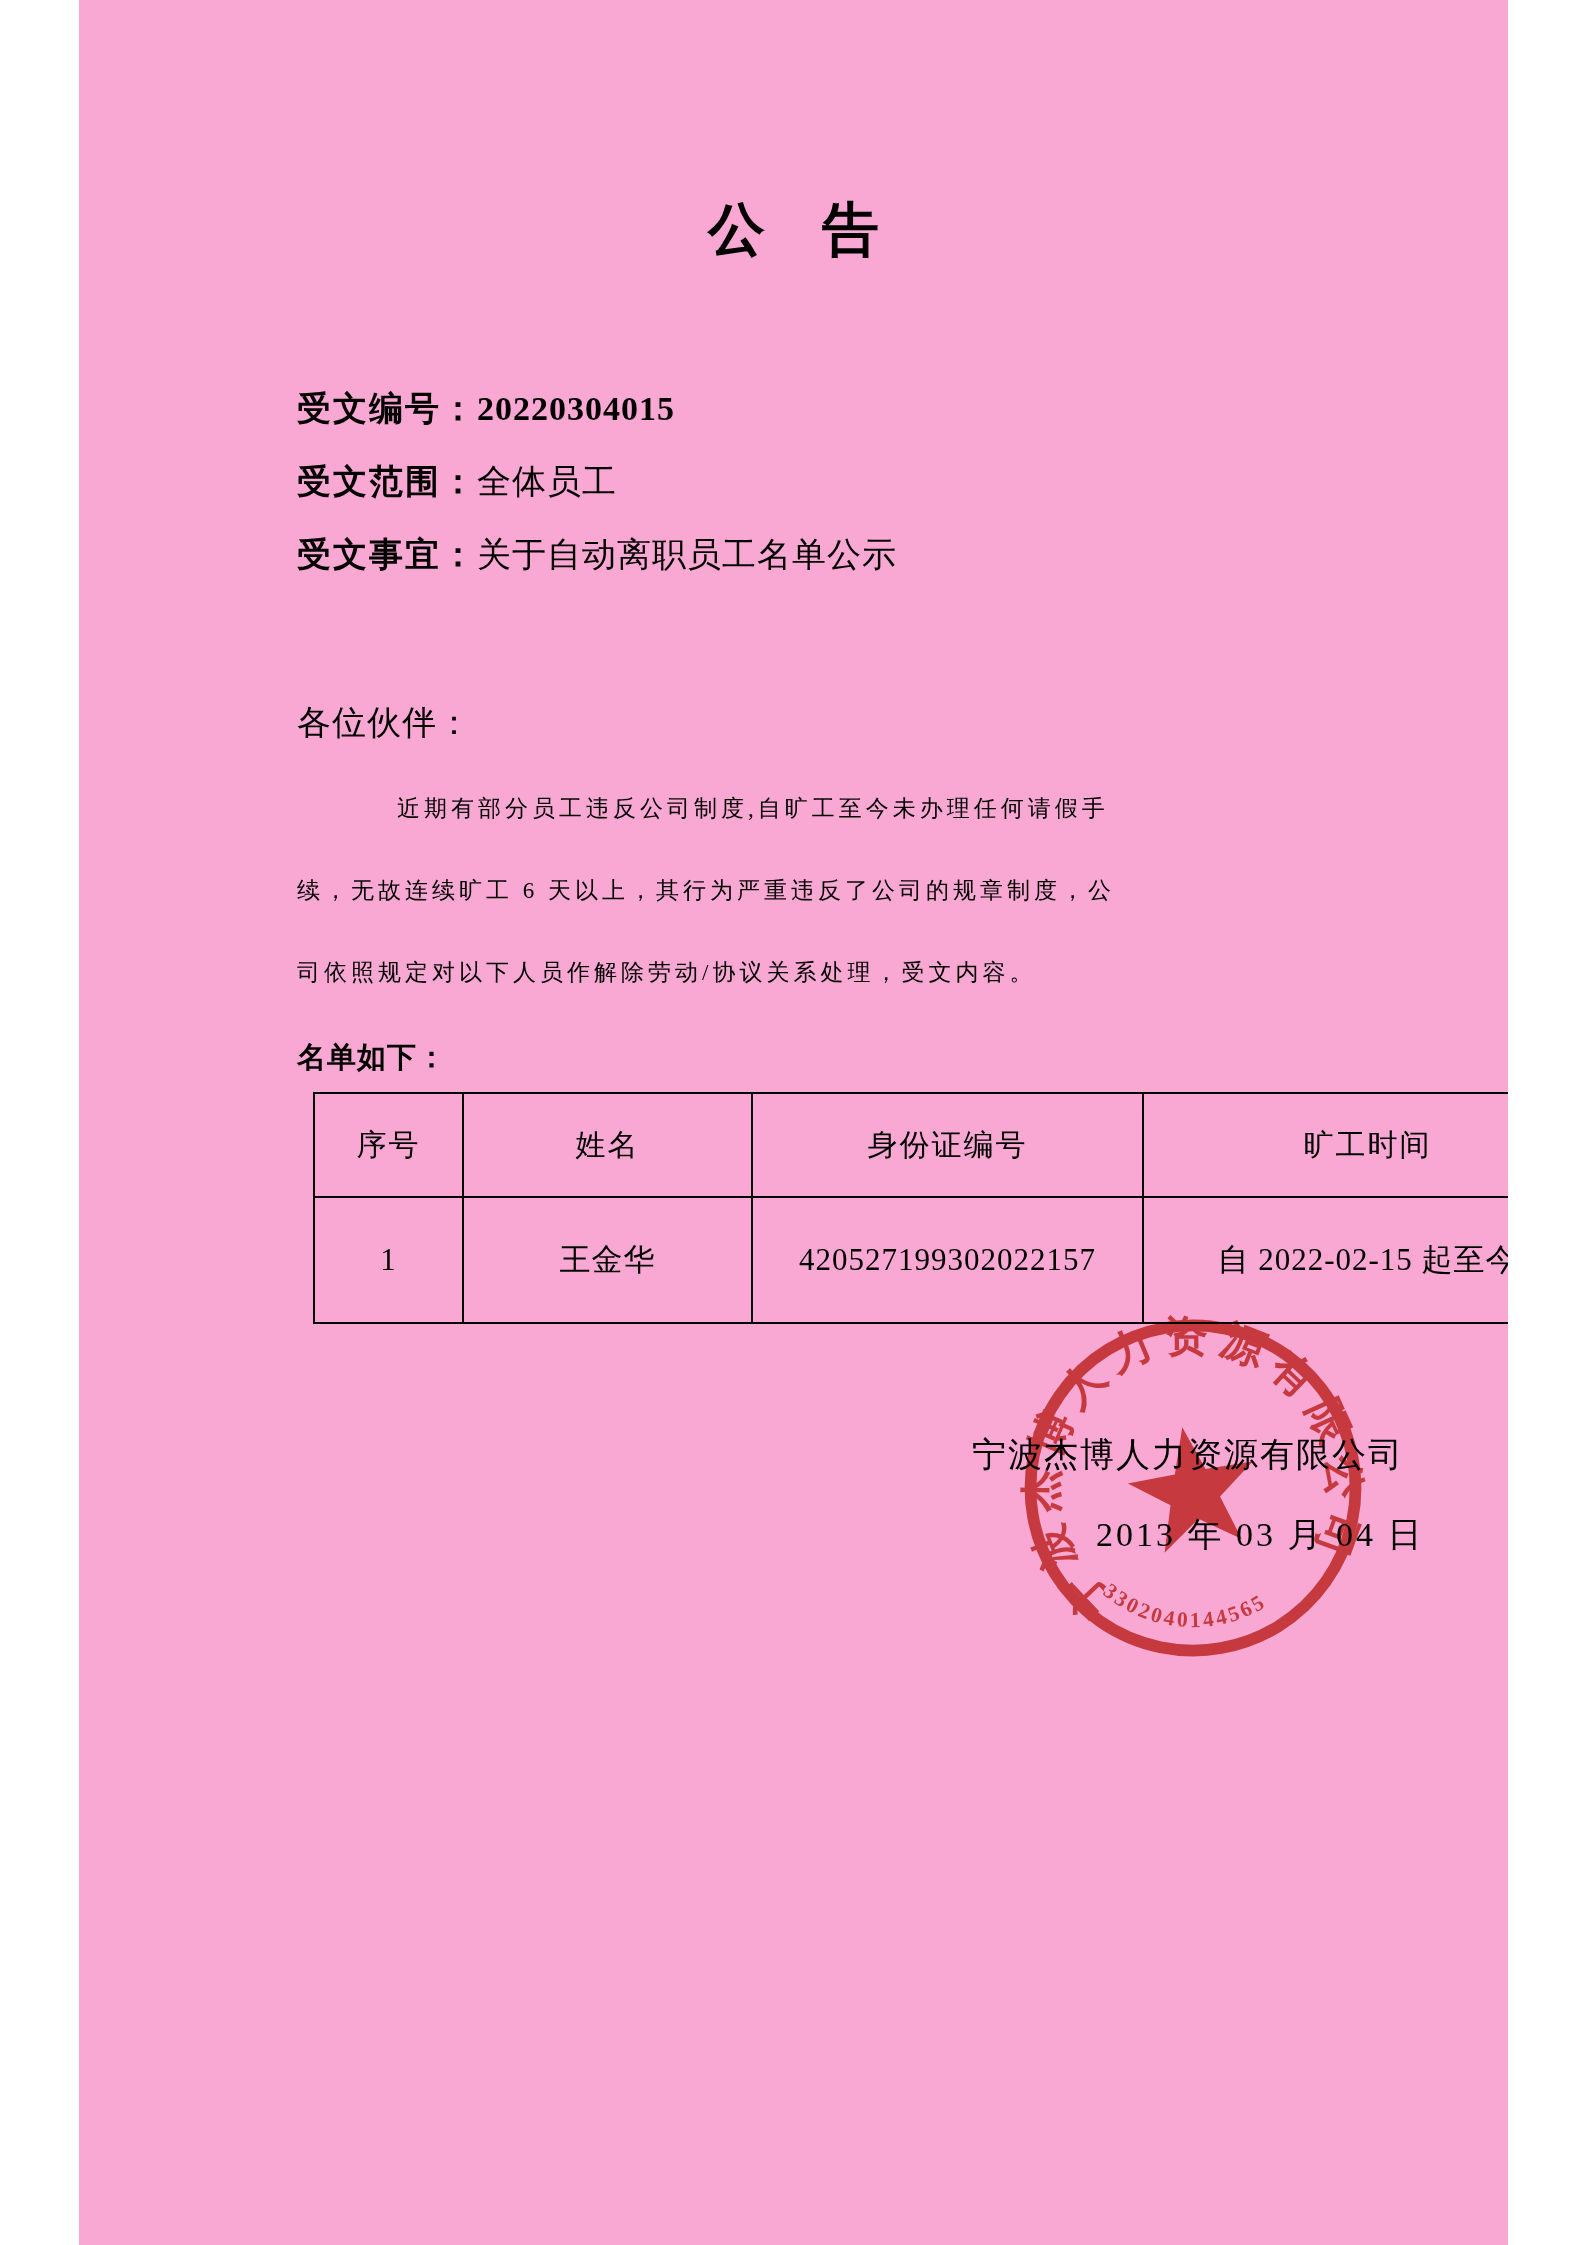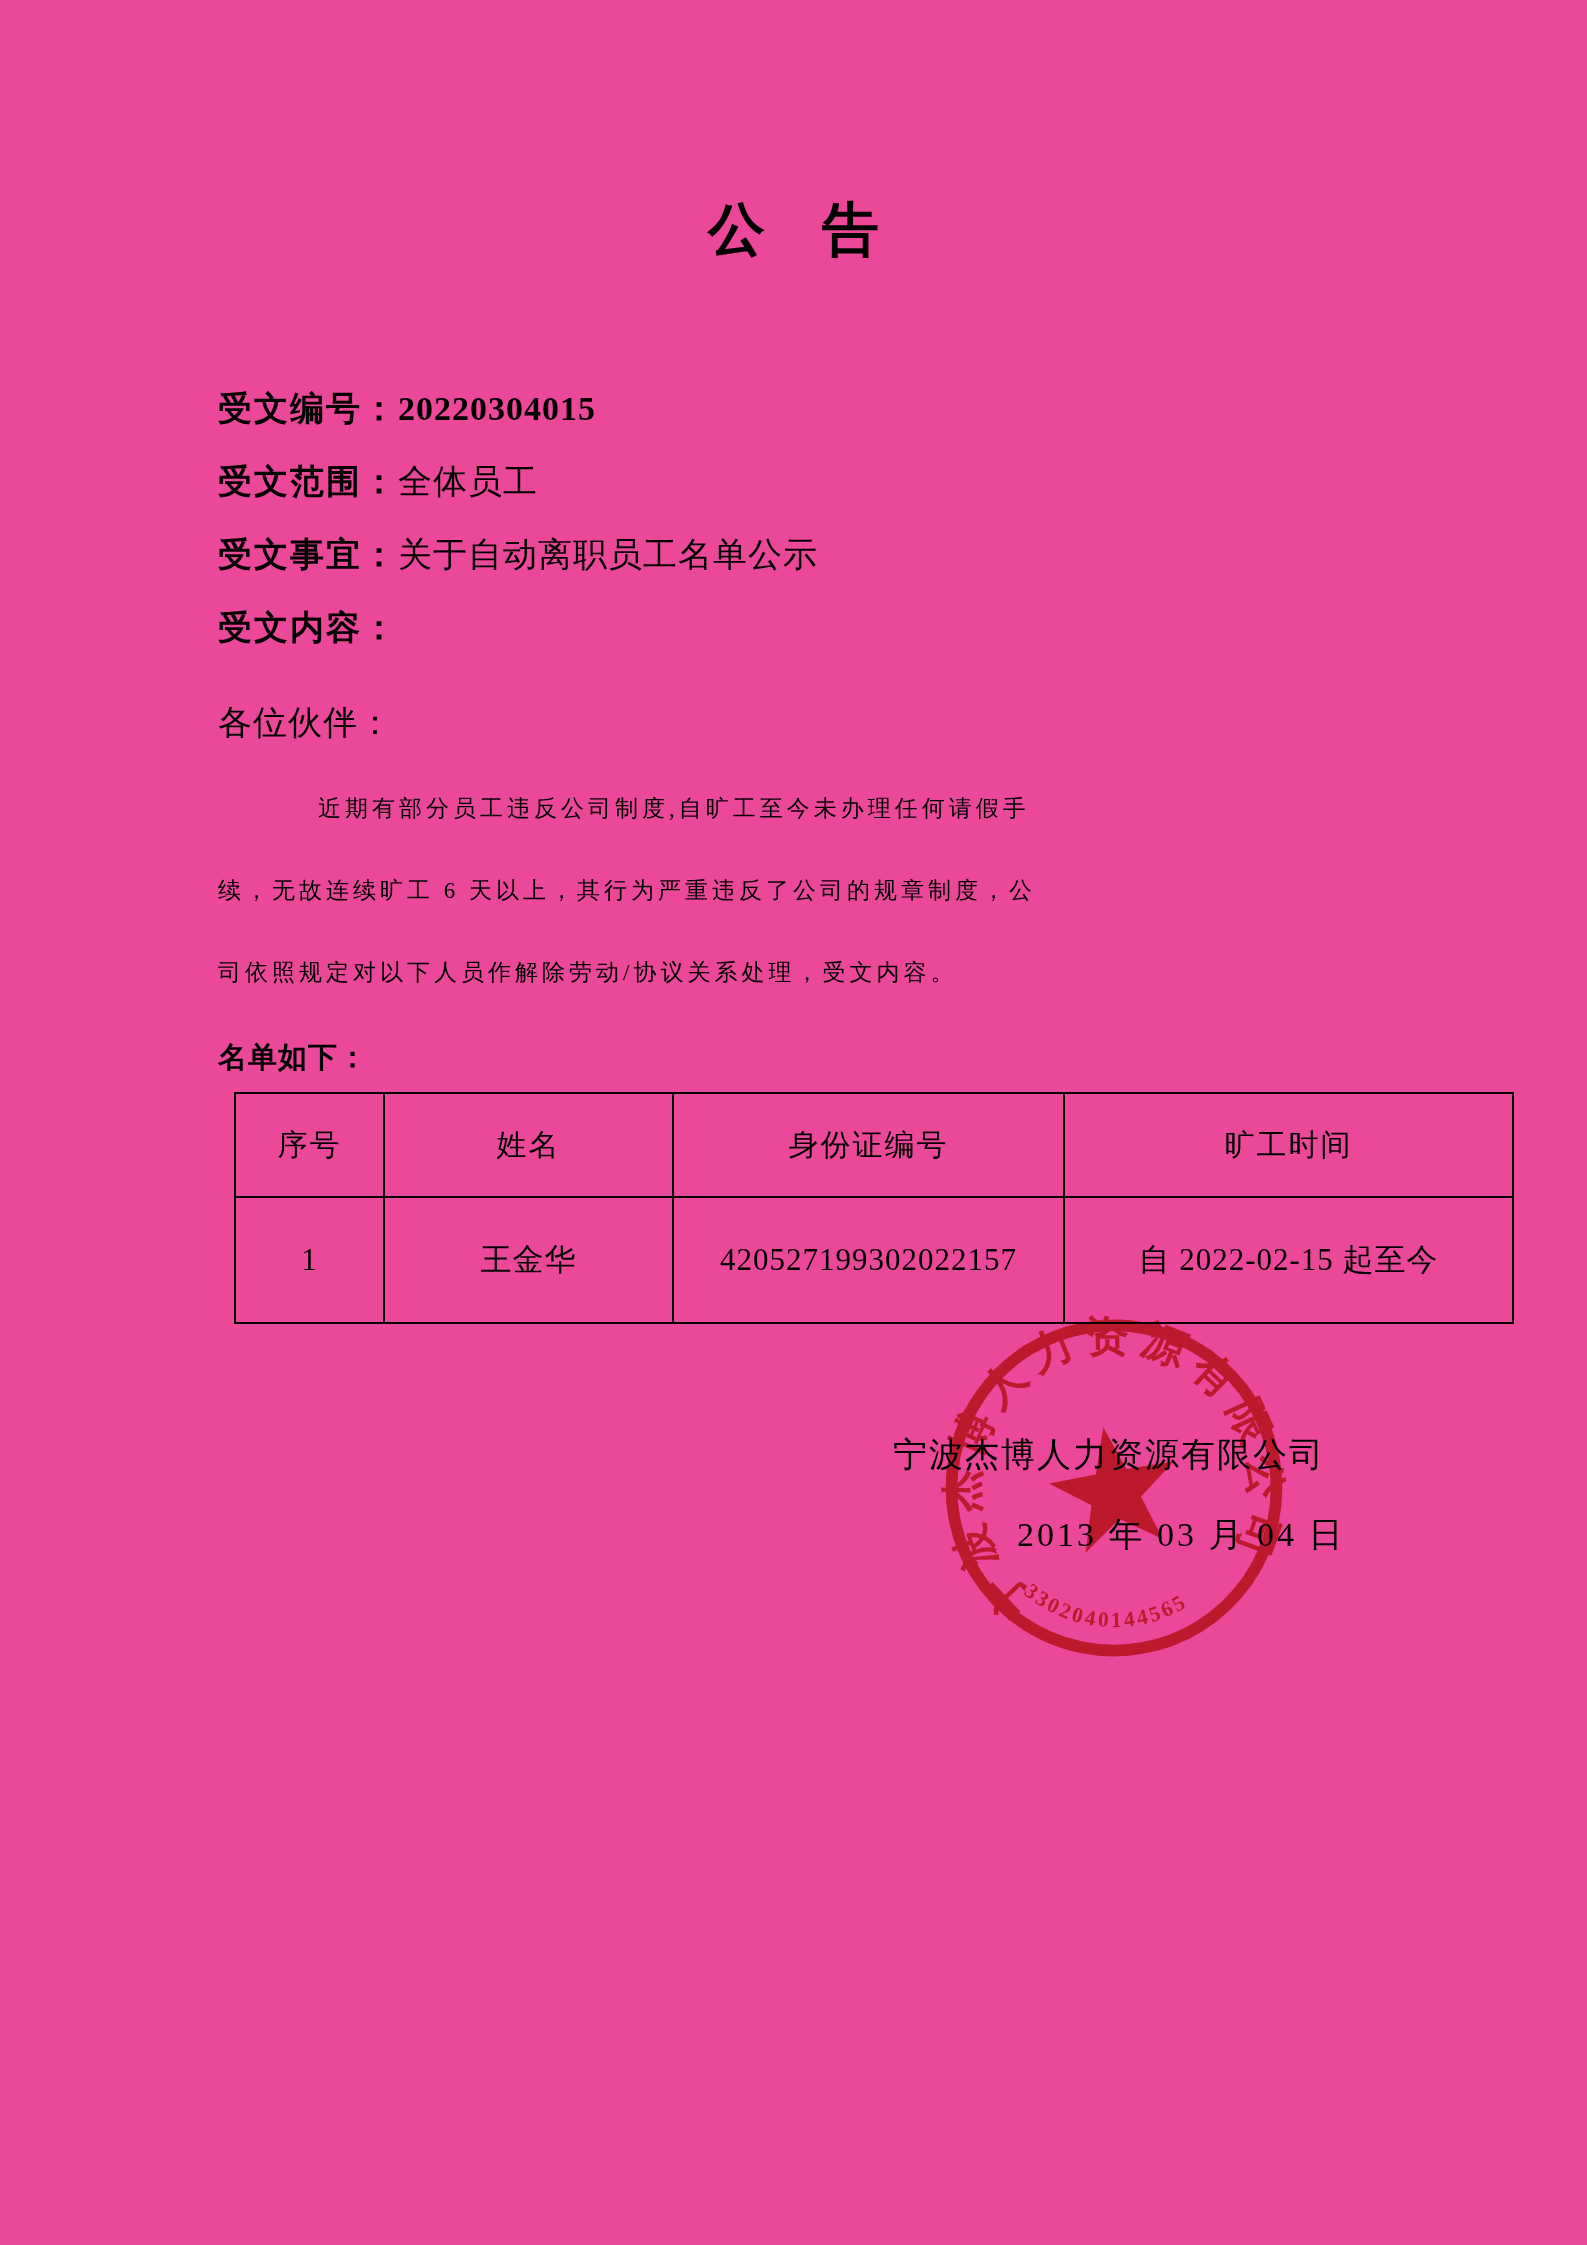--- a/index.html
+++ b/index.html
@@ -1,19 +1,19 @@
 <!DOCTYPE html>
 <html><head>
 <meta charset="utf-8">
 <style>
   html,body{margin:0;padding:0;background:#ffffff;}
   .doc{
     position:relative;
-    width:1587px;height:2245px;
-    background:#ec4899;
+    width:1429px;height:2245px;
+    background:#f9a8d4;
     font-family:"Liberation Serif","DejaVu Serif",serif;
     color:#000;
     overflow:hidden;
     margin:0 auto;
   }
   .title{
     position:absolute;top:192px;left:0;width:100%;
     text-align:center;
     font-size:57px;font-weight:bold;
     margin:0;
@@ -99,23 +99,20 @@
   <div class="meta">
     <div class="meta-line">
       <span class="meta-label">受文编号：</span><span class="meta-value bold">20220304015</span>
     </div>
     <div class="meta-line">
       <span class="meta-label">受文范围：</span><span class="meta-value">全体员工</span>
     </div>
     <div class="meta-line">
       <span class="meta-label">受文事宜：</span><span class="meta-value">关于自动离职员工名单公示</span>
     </div>
-    <div class="meta-line">
-      <span class="meta-label">受文内容：</span><span class="meta-value"></span>
-    </div>
   </div>
 
   <div class="salutation">各位伙伴：</div>
 
   <div class="para">
     <div class="para-line indent">近期有部分员工违反公司制度,自旷工至今未办理任何请假手</div>
     <div class="para-line">续，无故连续旷工 6 天以上，其行为严重违反了公司的规章制度，公</div>
     <div class="para-line">司依照规定对以下人员作解除劳动/协议关系处理，受文内容。</div>
   </div>
 

